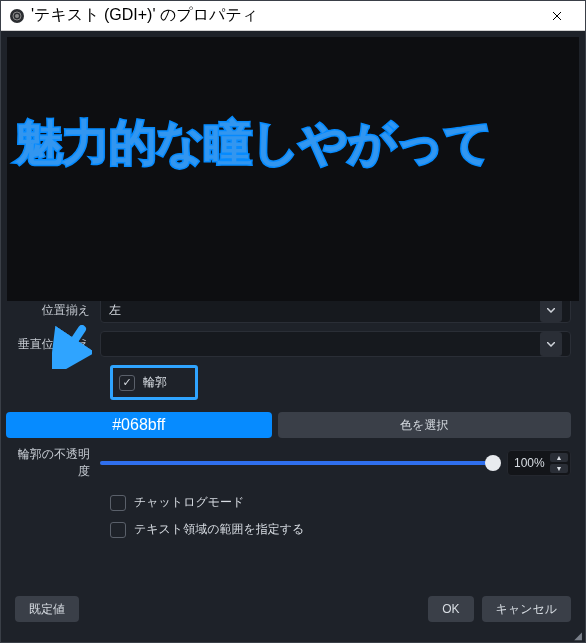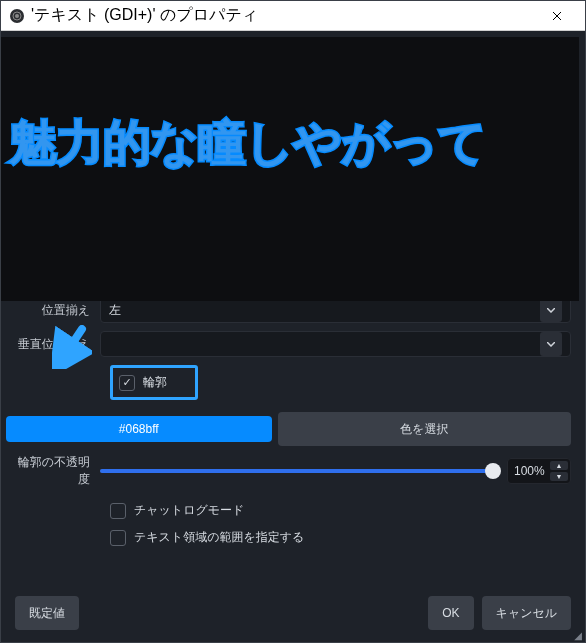--- a/index.html
+++ b/index.html
@@ -2,39 +2,39 @@
 <html><head>
 <meta charset="utf-8">
 <style>
 * { margin: 0; padding: 0; box-sizing: border-box; }
 body { width: 586px; height: 643px; background: #1e2229; font-family: "Yu Gothic UI", "Meiryo", sans-serif; color: #d8dde3; font-size: 12px; overflow: hidden; }
 .window { width: 100%; height: 100%; display: flex; flex-direction: column; border: 1px solid #3a3f47; }
 .titlebar { height: 30px; background: #fff; display: flex; align-items: center; padding: 0 8px; border-bottom: 1px solid #d0d0d0; }
 .titlebar-icon { width: 16px; height: 16px; margin-right: 6px; }
 .titlebar-title { color: #000; font-size: 16px; flex: 1; }
 .titlebar-close { width: 40px; height: 30px; display: flex; align-items: center; justify-content: center; cursor: pointer; }
-.preview { height: 264px; background: #0d0e11; margin: 6px 6px 0 0; display: flex; align-items: flex-start; justify-content: flex-start; padding: 74px 8px; overflow: hidden; }
+.preview { height: 264px; background: #0d0e11; margin: 6px 6px 0 6px; display: flex; align-items: flex-start; justify-content: flex-start; padding: 74px 8px; overflow: hidden; }
 .preview-text { font-size: 48px; font-weight: 700; color: #3296f0; -webkit-text-stroke: 3px #068bff; paint-order: stroke fill; text-shadow: 0 0 2px #068bff; white-space: nowrap; letter-spacing: -1px; }
 .form { flex: 1; padding: 10px 14px 4px 5px; overflow: hidden; }
 .row { display: flex; align-items: center; margin-bottom: 8px; min-height: 26px; }
 .row-top-clip { margin-top: -14px; }
 .label { width: 94px; text-align: right; padding-right: 10px; font-size: 12px; color: #c8cdd4; }
 .field { flex: 1; display: flex; align-items: center; gap: 6px; }
 .select { flex: 1; height: 26px; background: #16191e; border: 1px solid #2a2e36; border-radius: 4px; display: flex; align-items: center; padding: 0 8px; position: relative; }
 .select-caret { width: 22px; height: 24px; background: #2a2e36; border-radius: 3px; display: flex; align-items: center; justify-content: center; margin-left: auto; }
 .outline-box { border: 3px solid #2fa4ff; border-radius: 3px; padding: 6px 28px 6px 6px; display: inline-flex; align-items: center; position: relative; }
 .arrow-annot { position: absolute; top: -40px; left: 46px; pointer-events: none; }
 .checkbox { width: 16px; height: 16px; border: 1px solid #5a606a; border-radius: 3px; display: inline-flex; align-items: center; justify-content: center; margin-right: 8px; cursor: pointer; }
 .checkbox.checked::after { content: "✓"; color: #d8dde3; font-size: 11px; }
 .spin { flex: 1; height: 26px; background: #131519; border: 1px solid #24272e; border-radius: 4px; display: flex; align-items: center; padding: 0 8px; position: relative; }
 .spin-btns { position: absolute; right: 2px; top: 1px; bottom: 1px; width: 18px; display: flex; flex-direction: column; }
 .spin-btn { flex: 1; background: #2a2e36; display: flex; align-items: center; justify-content: center; font-size: 7px; border-radius: 2px; margin: 1px 0; cursor: pointer; }
 .color-row .field { gap: 6px; }
-.swatch { flex: 1; height: 26px; background: #068bff; border-radius: 4px; display: flex; align-items: center; justify-content: center; color: #fff; font-size: 12px; }
-.btn { height: 34px; background: #3a3f48; border: none; border-radius: 4px; color: #d8dde3; font-size: 12px; padding: 0 14px; cursor: pointer; }
+.swatch { flex: 1; height: 26px; background: #068bff; border-radius: 4px; display: flex; align-items: center; justify-content: center; color: #fff; font-size: 16px; }
+.btn { height: 26px; background: #3a3f48; border: none; border-radius: 4px; color: #d8dde3; font-size: 12px; padding: 0 14px; cursor: pointer; }
 .btn.pick { flex: 1; }
 .slider-track { flex: 1; height: 4px; background: #3a3f48; border-radius: 2px; position: relative; margin-right: 8px; }
 .slider-fill { height: 100%; background: #2f6fed; border-radius: 2px; width: 100%; }
 .slider-thumb { position: absolute; right: -8px; top: -6px; width: 16px; height: 16px; background: #e8ebef; border-radius: 50%; cursor: pointer; }
 .percent-box { width: 64px; height: 26px; background: #131519; border: 1px solid #24272e; border-radius: 4px; display: flex; align-items: center; padding: 0 6px; position: relative; }
 .chk-row { display: flex; align-items: center; padding-left: 104px; margin-bottom: 10px; }
 .footer { height: 46px; display: flex; padding: 0 14px; gap: 8px; }
 .footer .spacer { flex: 1; }
 .resize-grip { position: absolute; right: 4px; bottom: 2px; font-size: 10px; color: #7a808a; }
 </style>

